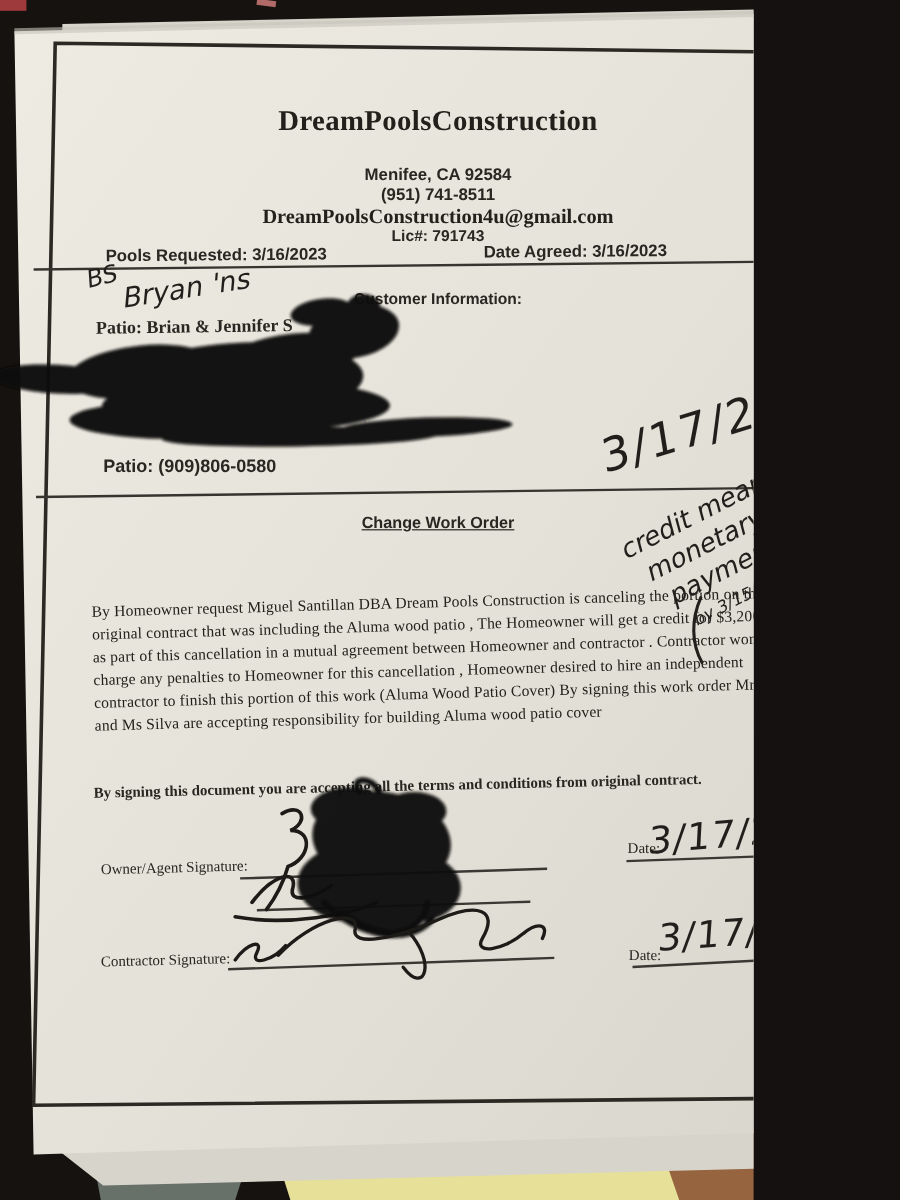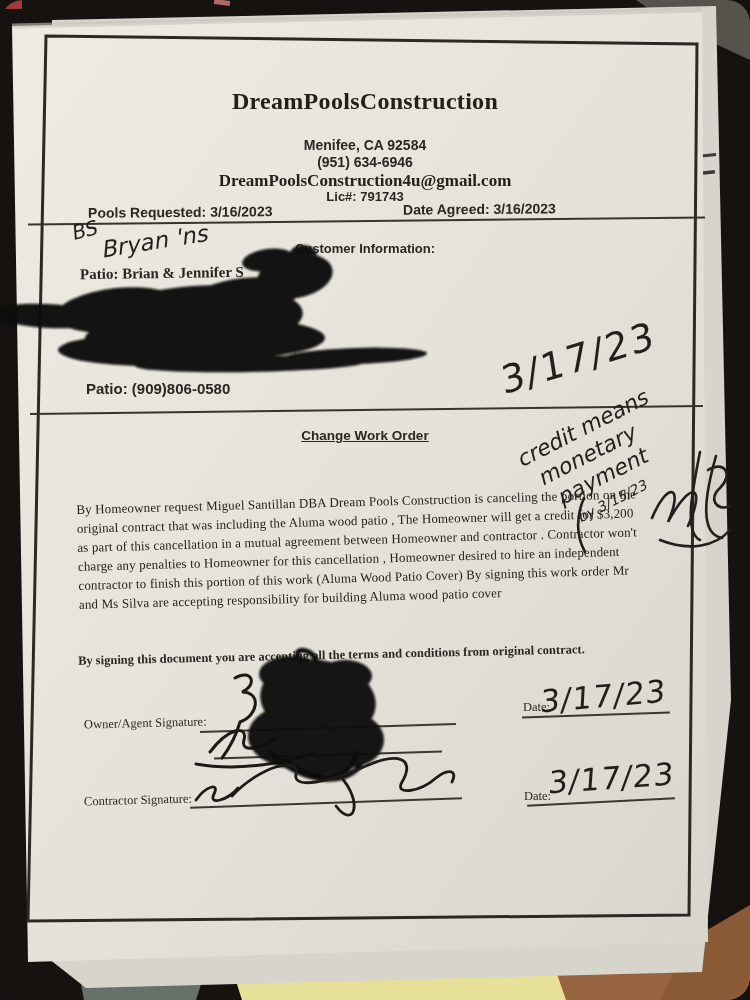--- a/index.html
+++ b/index.html
@@ -1,17 +1,17 @@
 <!DOCTYPE html>
 <html><head>
 <meta charset="utf-8">
 <style>
   html,body{margin:0;padding:0;background:#141110;}
-  .photo{position:relative;width:750px;height:1000px;overflow:hidden;
-         font-family:"Liberation Sans",sans-serif;border-radius:23px;}
+  .photo{position:relative;width:628px;height:1000px;overflow:hidden;
+         font-family:"Liberation Sans",sans-serif;}
   .photo svg{position:absolute;left:0;top:0;}
   .txt{position:absolute;color:#2a2722;white-space:nowrap;}
   .serif{font-family:"Liberation Serif",serif;}
   .sans{font-family:"Liberation Sans",sans-serif;}
   .b{font-weight:bold;}
   .center{text-align:center;}
   
   .hdr{left:120px;width:490px;text-align:center;}
   .company{top:88px;font-size:24px;letter-spacing:.3px;color:#23201b;}
   .addr1{top:119px;font-size:14px;}
@@ -58,21 +58,21 @@
     <rect x="696" y="171" width="19" height="3.6" fill="#3c3a35" transform="rotate(-6 705 173)"></rect>
 
     <polygon points="12,26 702,10 708,942 28,962" fill="url(#paperGrad)"></polygon>
     <path d="M12,26 L702,10" stroke="#c6c3ba" stroke-width="5" fill="none" opacity="0.6"></path>
 
     <polygon points="46,36 697,44 689,915 28,921" fill="none" stroke="#2b2923" stroke-width="3"></polygon>
   </svg>
 
   <div class="txt hdr serif b company">DreamPoolsConstruction</div>
   <div class="txt hdr sans b addr2">Menifee, CA 92584</div>
-  <div class="txt hdr sans b cophone">(951) 634-6946</div>
+  <div class="txt hdr sans b cophone">(951) 741-8511</div>
   <div class="txt hdr serif b coemail">DreamPoolsConstruction4u@gmail.com</div>
   <div class="txt hdr sans b colic">Lic#: 791743</div>
 
   <div class="txt sans b" style="left:88px;top:204px;font-size:14px;transform:rotate(-0.5deg);">
     <span>Pools Requested: </span>
     <span>3/16/2023</span>
   </div>
   <div class="txt sans b" style="left:403px;top:201px;font-size:14px;transform:rotate(-0.5deg);">
     <span>Date Agreed: </span>
     <span>3/16/2023</span>

